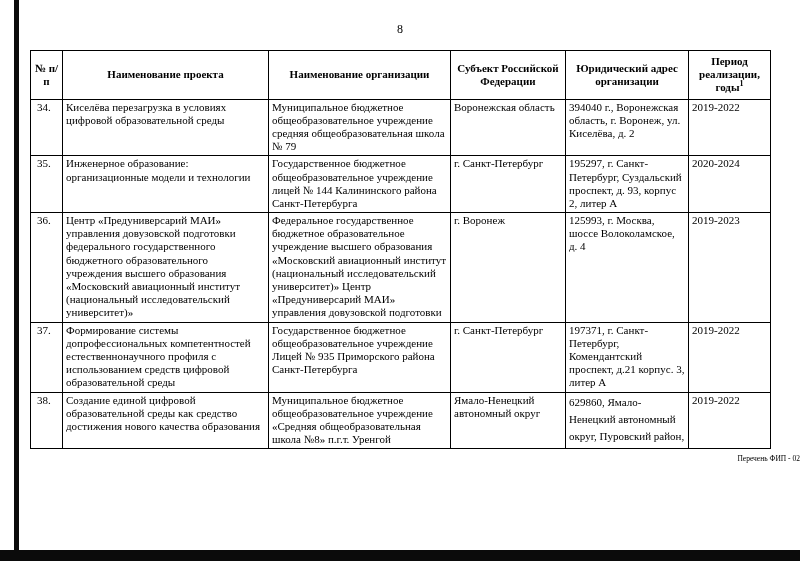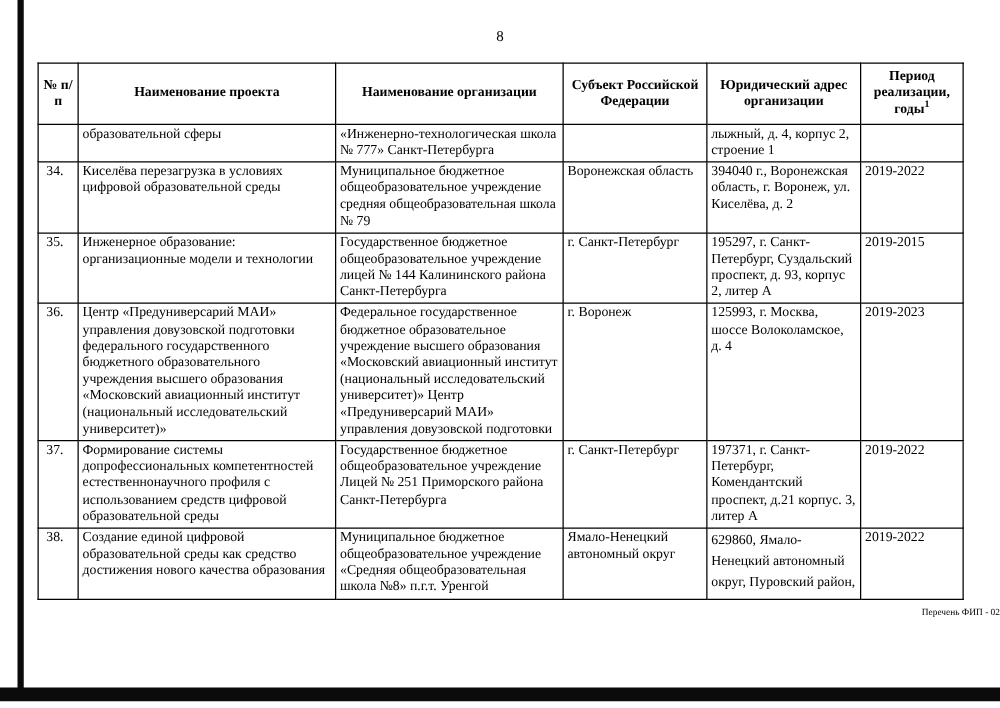--- a/index.html
+++ b/index.html
@@ -86,55 +86,47 @@
       <th>№ п/п</th>
       <th>Наименование проекта</th>
       <th>Наименование организации</th>
       <th>Субъект Российской Федерации</th>
       <th>Юридический адрес организации</th>
       <th><span>Период реализации, годы</span><sup>1</sup></th>
     </tr>
   </thead>
   <tbody>
     <tr>
-      <td class="c-num"></td>
-      <td>образовательной сферы</td>
-      <td>«Инженерно-технологическая школа № 777» Санкт-Петербурга</td>
-      <td></td>
-      <td>лыжный, д. 4, корпус 2, строение 1</td>
-      <td></td>
-    </tr>
-    <tr>
       <td class="c-num">34.</td>
       <td>Киселёва перезагрузка в условиях цифровой образовательной среды</td>
       <td>Муниципальное бюджетное общеобразовательное учреждение средняя общеобразовательная школа № 79</td>
       <td>Воронежская область</td>
       <td>394040 г., Воронежская область, г. Воронеж, ул. Киселёва, д. 2</td>
       <td>2019-2022</td>
     </tr>
     <tr>
       <td class="c-num">35.</td>
       <td>Инженерное образование: организационные модели и технологии</td>
       <td>Государственное бюджетное общеобразовательное учреждение лицей № 144 Калининского района Санкт-Петербурга</td>
       <td>г. Санкт-Петербург</td>
       <td>195297, г. Санкт-Петербург, Суздальский проспект, д. 93, корпус 2, литер А</td>
-      <td>2019-2015</td>
+      <td>2020-2024</td>
     </tr>
     <tr>
       <td class="c-num">36.</td>
       <td>Центр «Предуниверсарий МАИ» управления довузовской подготовки федерального государственного бюджетного образовательного учреждения высшего образования «Московский авиационный институт (национальный исследовательский университет)»</td>
       <td>Федеральное государственное бюджетное образовательное учреждение высшего образования «Московский авиационный институт (национальный исследовательский университет)» Центр «Предуниверсарий МАИ» управления довузовской подготовки</td>
       <td>г. Воронеж</td>
       <td>125993, г. Москва, шоссе Волоколамское, д. 4</td>
       <td>2019-2023</td>
     </tr>
     <tr>
       <td class="c-num">37.</td>
       <td>Формирование системы допрофессиональных компетентностей естественнонаучного профиля с использованием средств цифровой образовательной среды</td>
-      <td>Государственное бюджетное общеобразовательное учреждение Лицей № 251 Приморского района Санкт-Петербурга</td>
+      <td>Государственное бюджетное общеобразовательное учреждение Лицей № 935 Приморского района Санкт-Петербурга</td>
       <td>г. Санкт-Петербург</td>
       <td>197371, г. Санкт-Петербург, Комендантский проспект, д.21 корпус. 3, литер А</td>
       <td>2019-2022</td>
     </tr>
     <tr>
       <td class="c-num">38.</td>
       <td>Создание единой цифровой образовательной среды как средство достижения нового качества образования</td>
       <td>Муниципальное бюджетное общеобразовательное учреждение «Средняя общеобразовательная школа №8» п.г.т. Уренгой</td>
       <td>Ямало-Ненецкий автономный округ</td>
       <td class="spaced">629860, Ямало-Ненецкий автономный округ, Пуровский район,</td>

